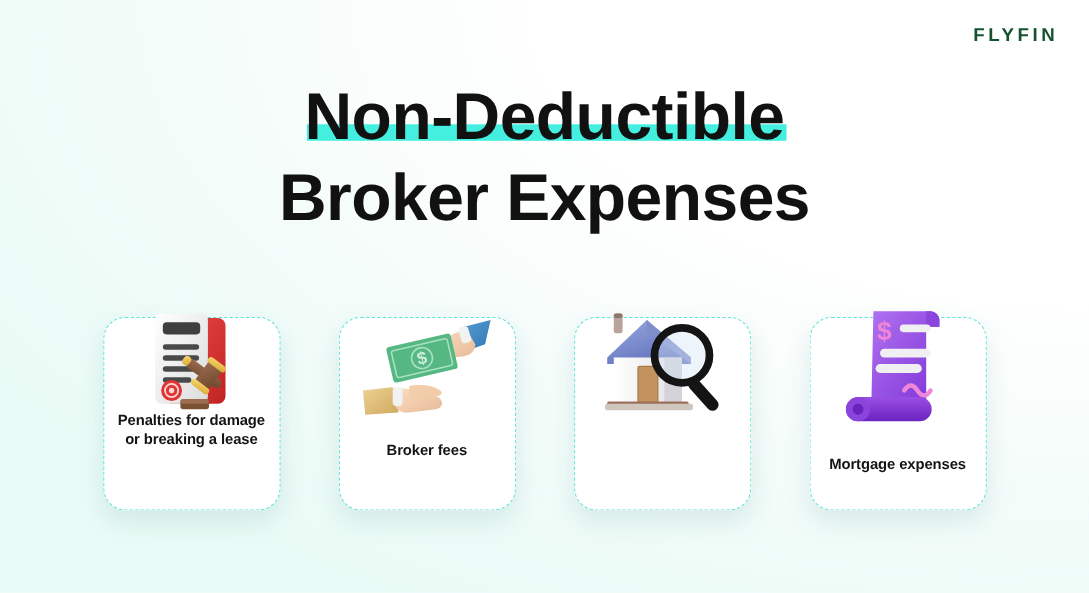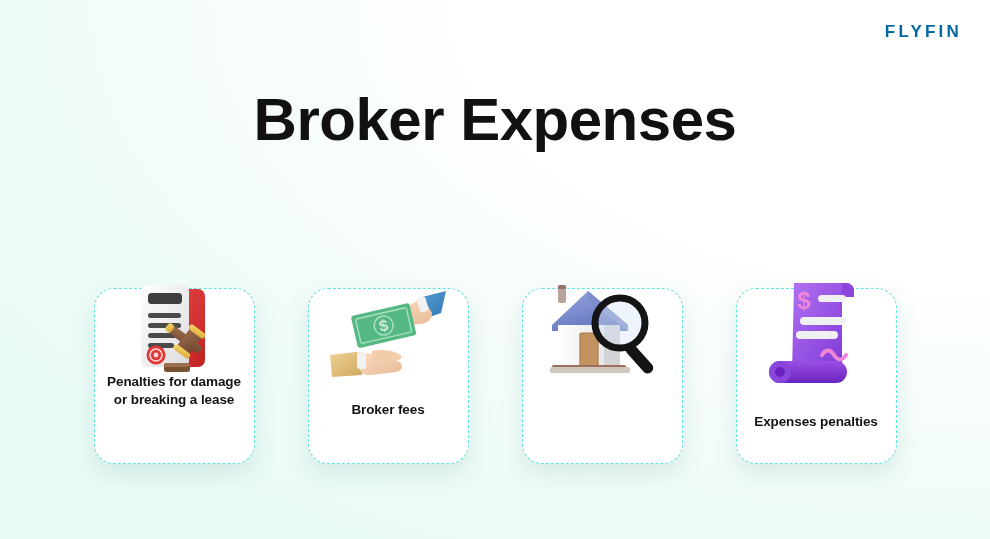--- a/index.html
+++ b/index.html
@@ -9,21 +9,21 @@
     background:
       radial-gradient(120% 120% at 100% 0%, #ffffff 0%, #ffffff 42%, #f4fcfa 68%, #e9fbf6 100%);
     position:relative;
     overflow:hidden;
   }
 
   
   .logo {
     position:absolute; top:22px; right:28px;
     font-size:17px; font-weight:700; letter-spacing:3.2px;
-    color:#0369a1;
+    color:#14532d;
   }
 
   
   .heading {
     position:absolute; top:76px; left:0; width:100%;
     text-align:center;
   }
   .headline-row { position:relative; display:inline-block; }
   .hl-wrap { position:relative; display:inline-block; }
   .hl-bar {
@@ -77,20 +77,26 @@
   .card-3 .icon-wrap { top:-10px; }
   .card-4 .icon-wrap { top:-18px; }
   .icon-wrap svg { width:100%; height:100%; display:block; }
 </style>
 </head>
 <body>
 
 <div class="logo">FLYFIN</div>
 
 <div class="heading">
+  <div class="headline-row">
+    <span class="hl-wrap">
+      <span class="hl-bar"></span>
+      <span class="headline">Non-Deductible</span>
+    </span>
+  </div>
   <div class="headline-2">Broker Expenses</div>
 </div>
 
 <div class="cards">
 
   <div class="card card-1">
     <div class="icon-wrap">
       <svg viewBox="0 0 120 120">
         <defs>
           <linearGradient id="folderG" x1="0" y1="0" x2="1" y2="1">
@@ -224,16 +230,16 @@
         <text x="48" y="38" font-family="Liberation Sans, sans-serif" font-size="24" font-weight="700" fill="#ef86d8" text-anchor="middle">$</text>
         <rect x="62" y="24" width="28" height="7" rx="3.5" fill="#f0f0f3"></rect>
         <rect x="44" y="46" width="46" height="8" rx="4" fill="#f0f0f3"></rect>
         <rect x="40" y="60" width="42" height="8" rx="4" fill="#f0f0f3"></rect>
         <path d="M66 84 q6 -9 12 0 q6 9 12 0" fill="none" stroke="#ef86d8" stroke-width="4" stroke-linecap="round"></path>
         <path d="M24 90 h56 a11 11 0 0 1 0 22 h-56 a11 11 0 0 1 0 -22 z" fill="url(#rollG)"></path>
         <ellipse cx="24" cy="101" rx="11" ry="11" fill="#8b45dd"></ellipse>
         <ellipse cx="24" cy="101" rx="5" ry="5" fill="#6b23bf"></ellipse>
       </svg>
     </div>
-    <div class="card-label">Expenses penalties</div>
+    <div class="card-label">Mortgage expenses</div>
   </div>
 
 </div>
 
 </body></html>

